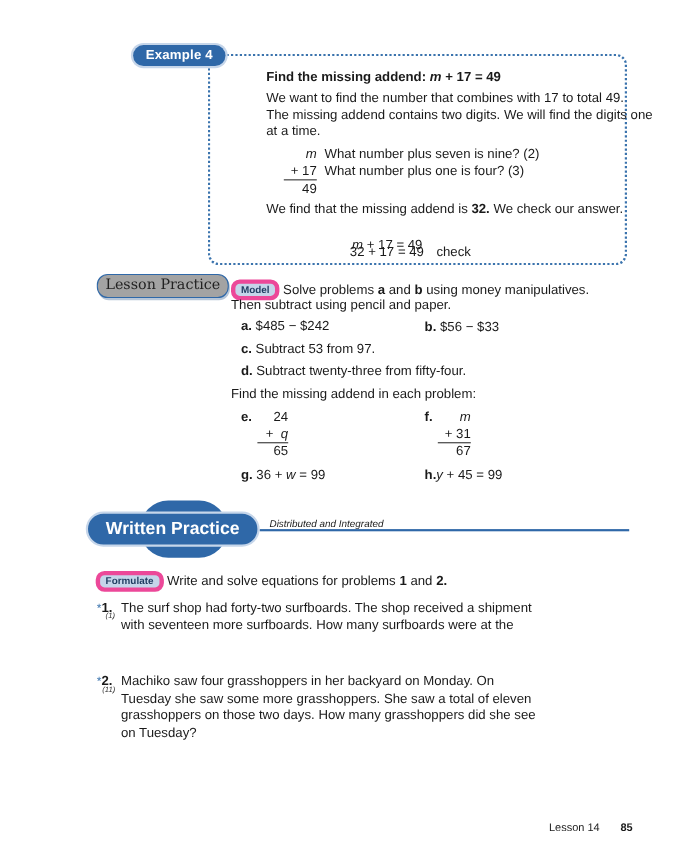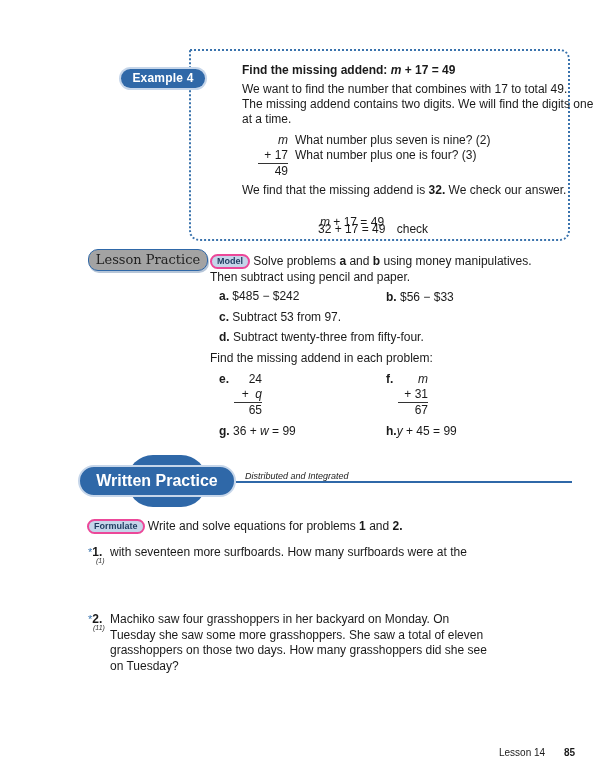--- a/index.html
+++ b/index.html
@@ -8,29 +8,29 @@
   .abs { position:absolute; }
   .b { font-weight:bold; }
   .i { font-style:italic; }
 
   
   .example-box { position:absolute; left:189px; top:49px; width:381px; height:192px;
     border:2px dotted #3a73ad; border-left-style:dotted; border-radius:0 10px 10px 10px;
     border-top:2px dotted #3a73ad; box-sizing:border-box; }
   .example-tab { position:absolute; left:121px; top:41px; width:84px; height:19px;
     background:#2f68a8; border-radius:10px; color:#fff; font-weight:bold; font-size:12px;
-    text-align:center; line-height:19px; box-shadow:0 0 0 2px #c6d6ea; letter-spacing:0.2px;margin-top:28px; }
+    text-align:center; line-height:19px; box-shadow:0 0 0 2px #c6d6ea; letter-spacing:0.2px; }
   .ex-text { position:absolute; left:198px; font-size:12px; line-height:15px;padding-left:44px; }
 
   
   .lp-tab { position:absolute; left:88px; top:249px; width:118px; height:20px;
     border:1.5px solid #2f68a8; border-radius:10px; background:#a3a3a3;
     font-family:"DejaVu Serif", serif; font-weight:normal; font-size:13px; text-align:center;
     line-height:20px; box-shadow:1px 2px 0 #b7c6d8; color:#222; }
-  .pill { display:inline-block; background:#c5d5ea; border:2px solid #ec4899; border-radius:8px;
+  .pill { display:inline-block; background:#c5d5ea; border:4px solid #ec4899; border-radius:8px;
     font-size:9px; font-weight:bold; padding:0 5px; line-height:11px; color:#1d3a5e; vertical-align:1px; }
 
   
   .wp-circle { position:absolute; left:127px; top:455px; width:80px; height:52px;
     background:#2f68a8; border-radius:40px 40px 40px 40px; }
   .wp-tab { position:absolute; left:78px; top:465px; width:158px; height:32px;
     background:#2f68a8; border-radius:16px; border:2px solid #c6d6ea; box-sizing:border-box;
     color:#fff; font-weight:bold; font-size:16px; text-align:center; line-height:28px; }
   .wp-line { position:absolute; left:236px; top:481px; width:336px; height:2px; background:#2f68a8; }
 
@@ -144,20 +144,21 @@
   <span class="b">1</span>
   <span>and</span>
   <span class="b">2.</span>
 </div>
 
 <div class="abs" style="left:88px; top:545px; line-height:15px;">
   <span class="star">*</span><span class="b">1.</span>
 </div>
 <div class="abs ref" style="left:96px; top:557px;">(1)</div>
 <div class="abs" style="left:110px; top:545px; line-height:15.5px;">
+  <div>The surf shop had forty-two surfboards. The shop received a shipment</div>
   <div>with seventeen more surfboards. How many surfboards were at the</div>
 </div>
 
 <div class="abs" style="left:88px; top:612px; line-height:15px;">
   <span class="star">*</span><span class="b">2.</span>
 </div>
 <div class="abs ref" style="left:93px; top:624px;">(11)</div>
 <div class="abs" style="left:110px; top:612px; line-height:15.5px;">
   <div>Machiko saw four grasshoppers in her backyard on Monday. On</div>
   <div>Tuesday she saw some more grasshoppers. She saw a total of eleven</div>

